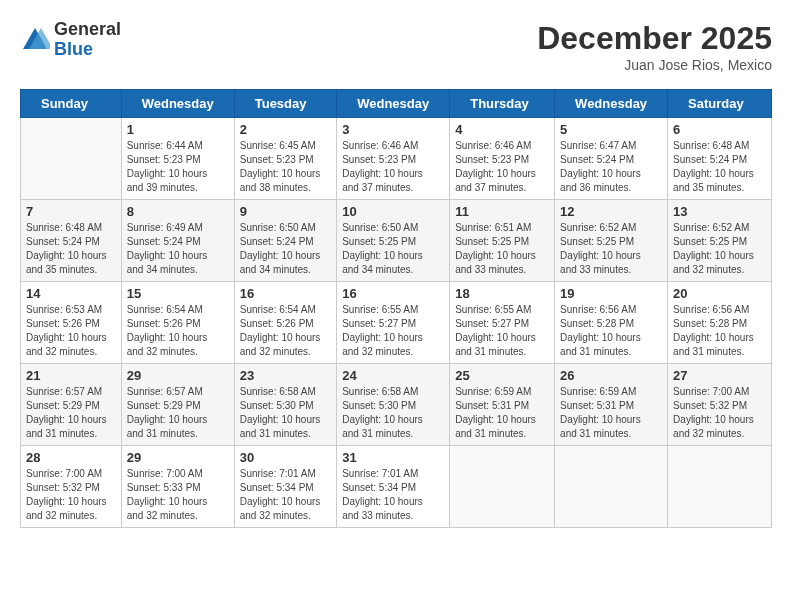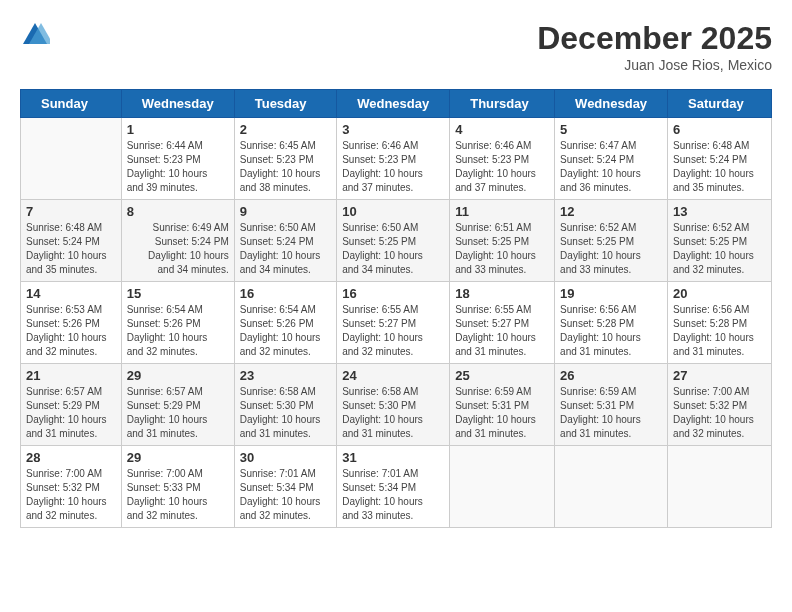--- a/index.html
+++ b/index.html
@@ -96,20 +96,24 @@
   </style>
 </head>
 <body>
 
 <div class="header">
   <div class="logo">
     <svg class="logo-icon" viewBox="0 0 40 40">
       <polygon points="20,4 36,32 4,32" fill="#1a6ab1"></polygon>
       <polygon points="28,4 44,32 12,32" fill="#4a9fd4" opacity="0.7"></polygon>
     </svg>
+    <div class="logo-text">
+      <span class="logo-general">General</span>
+      <span class="logo-blue">Blue</span>
+    </div>
   </div>
   <div class="title-block">
     <div class="month-title">December 2025</div>
     <div class="location">Juan Jose Rios, Mexico</div>
   </div>
 </div>
 
 <table class="calendar">
   <thead>
     <tr>
@@ -171,21 +175,21 @@
       <tr class="row-shaded">
         <td>
           <span class="day-number">7</span>
           <div class="day-info" style="white-space: pre-line;">Sunrise: 6:48 AM
 Sunset: 5:24 PM
 Daylight: 10 hours
 and 35 minutes.</div>
         </td>
         <td>
           <span class="day-number">8</span>
-          <div class="day-info" style="white-space: pre-line; text-align: right;">Sunrise: 6:49 AM
+          <div class="day-info" style="white-space: pre-line;">Sunrise: 6:49 AM
 Sunset: 5:24 PM
 Daylight: 10 hours
 and 34 minutes.</div>
         </td>
         <td>
           <span class="day-number">9</span>
           <div class="day-info" style="white-space: pre-line;">Sunrise: 6:50 AM
 Sunset: 5:24 PM
 Daylight: 10 hours
 and 34 minutes.</div>

